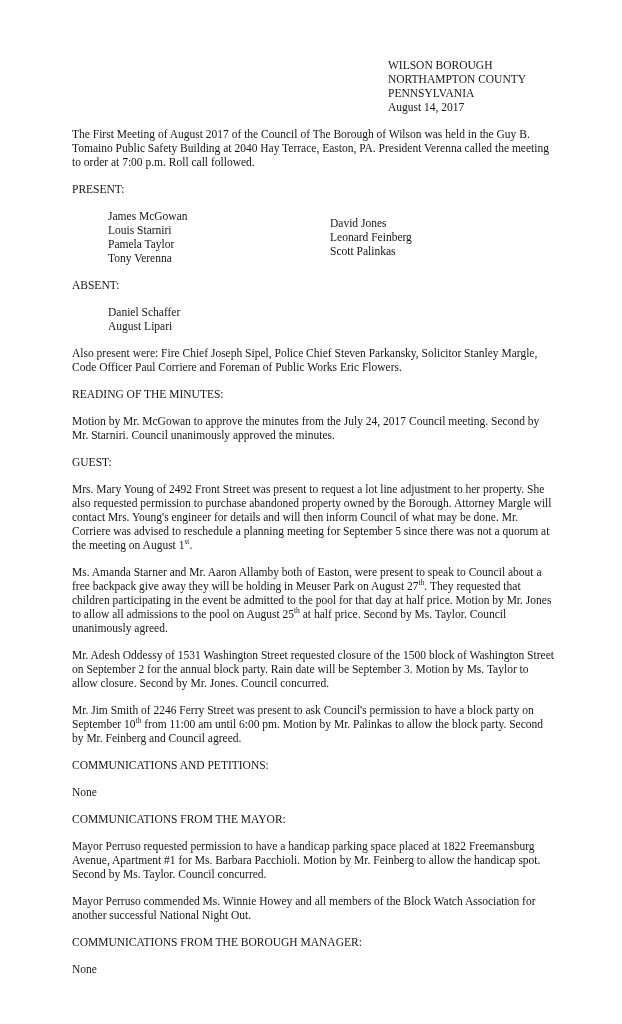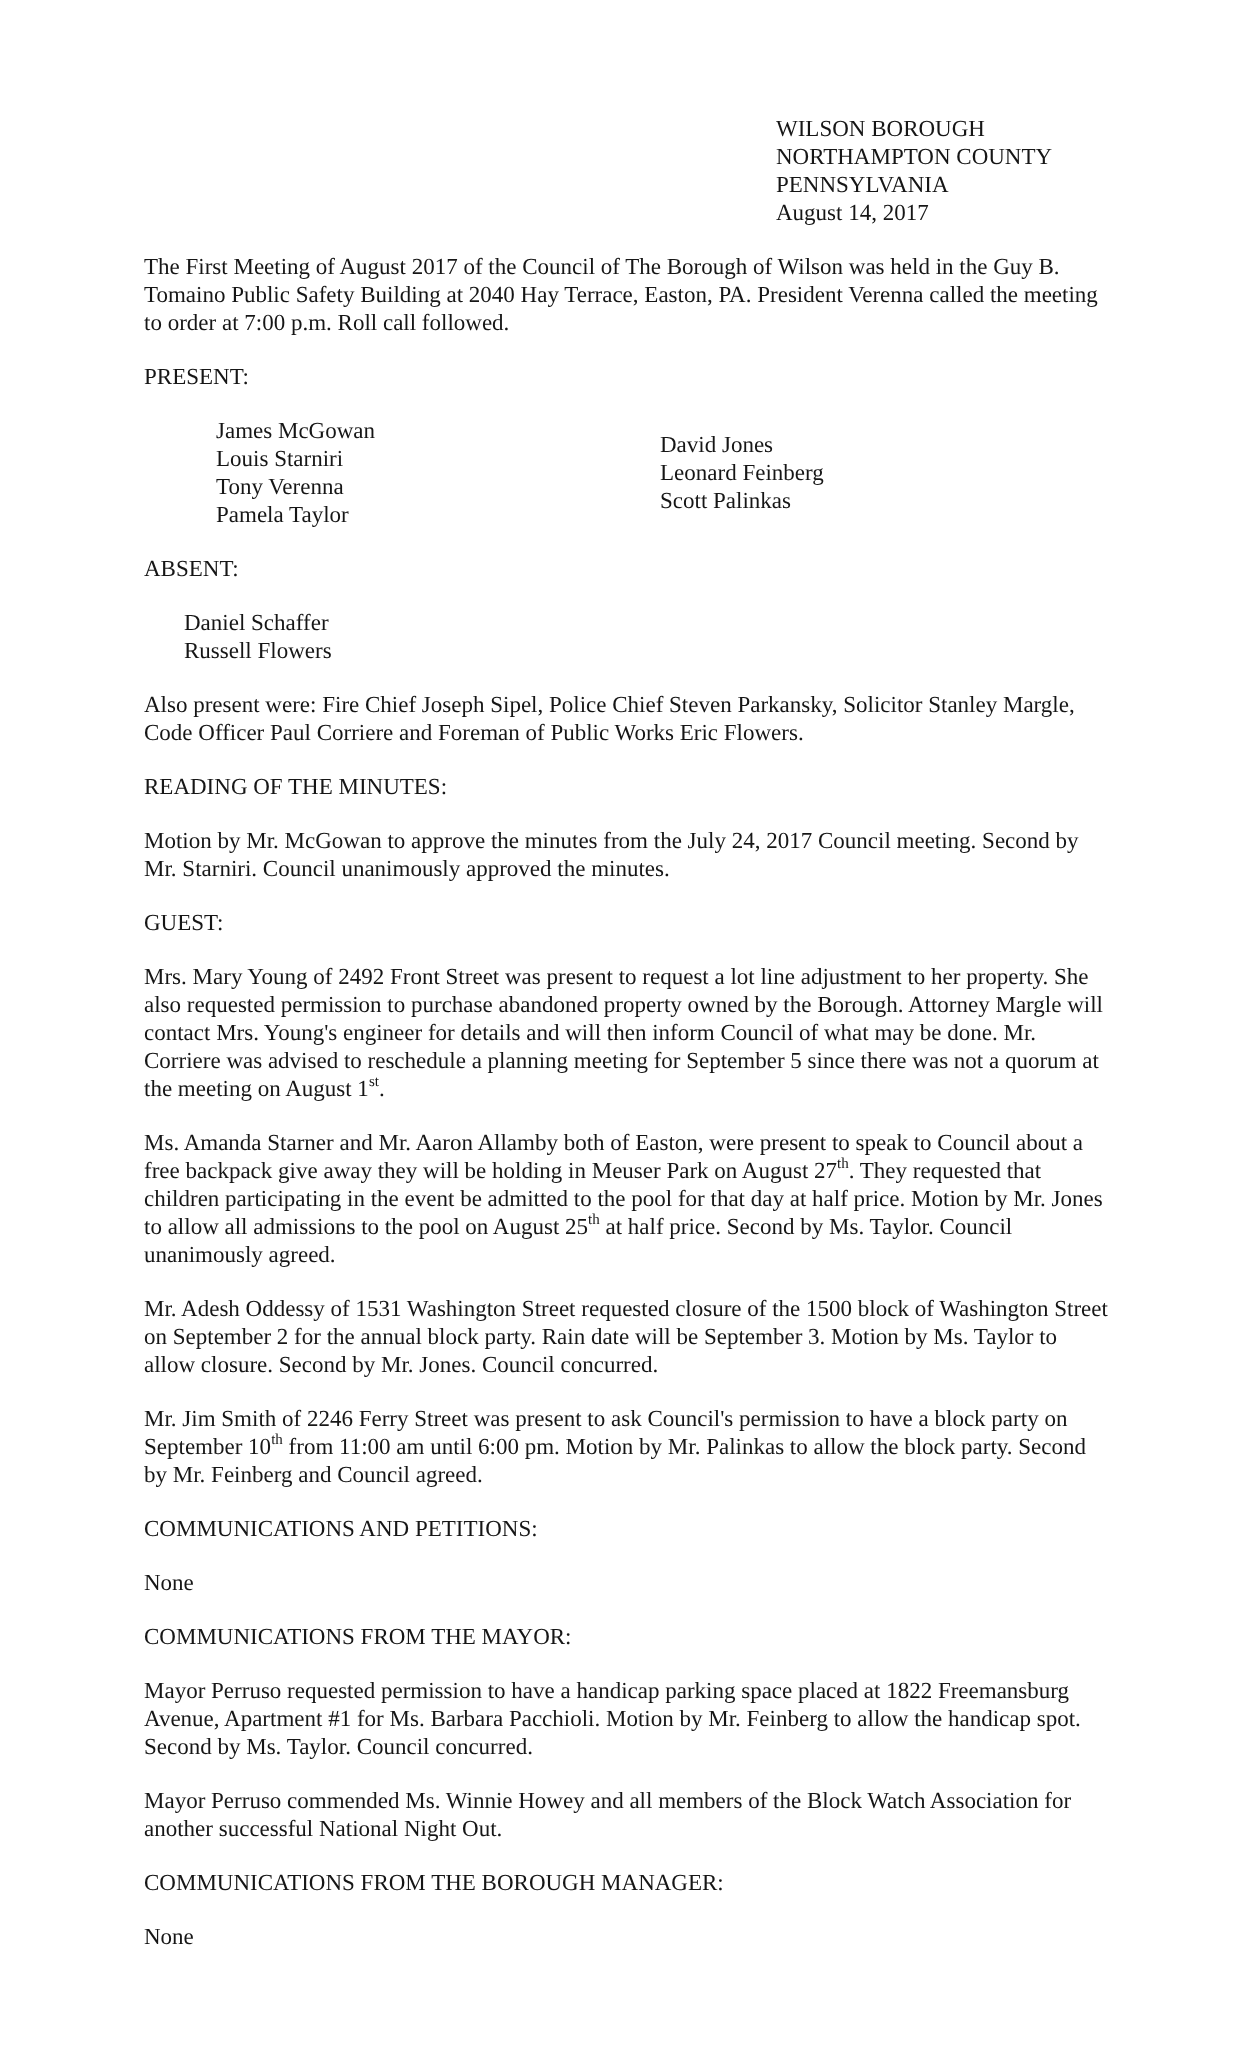--- a/index.html
+++ b/index.html
@@ -43,21 +43,21 @@
     align-items: center;
   }
   .col-left {
     margin-left: 36px;
     width: 222px;
   }
   .col-right {
     flex: 1;
   }
   .indent-list {
-    margin: 13px 0 13px 20px;
+    margin: 13px 0 13px 36px;
   }
   sup {
     font-size: 7.5px;
     line-height: 0;
     vertical-align: super;
   }
 </style>
 </head>
 <body>
 
@@ -71,35 +71,35 @@
     </div>
 
   <p>The First Meeting of August 2017 of the Council of The Borough of Wilson was held in the Guy B. Tomaino Public Safety Building at 2040 Hay Terrace, Easton, PA. President Verenna called the meeting to order at 7:00 p.m.  Roll call followed.</p>
 
   <p class="heading">PRESENT:</p>
 
   <div class="columns">
     <div class="col-left">
         <div class="line">James McGowan</div>
         <div class="line">Louis Starniri</div>
+        <div class="line">Pamela Taylor</div>
         <div class="line">Tony Verenna</div>
-        <div class="line">Pamela Taylor</div>
       </div>
     <div class="col-right">
         <div class="line">David Jones</div>
         <div class="line">Leonard Feinberg</div>
         <div class="line">Scott Palinkas</div>
       </div>
   </div>
 
   <p class="heading">ABSENT:</p>
 
   <div class="indent-list">
       <div class="line">Daniel Schaffer</div>
-      <div class="line">Russell Flowers</div>
+      <div class="line">August Lipari</div>
     </div>
 
   <p>Also present were:  Fire Chief Joseph Sipel, Police Chief Steven Parkansky, Solicitor Stanley Margle, Code Officer Paul Corriere and Foreman of Public Works Eric Flowers.</p>
 
   <p class="heading">READING OF THE MINUTES:</p>
 
   <p>Motion by Mr. McGowan to approve the minutes from the July 24, 2017 Council meeting. Second by Mr. Starniri. Council unanimously approved the minutes.</p>
 
   <p class="heading">GUEST:</p>
 

